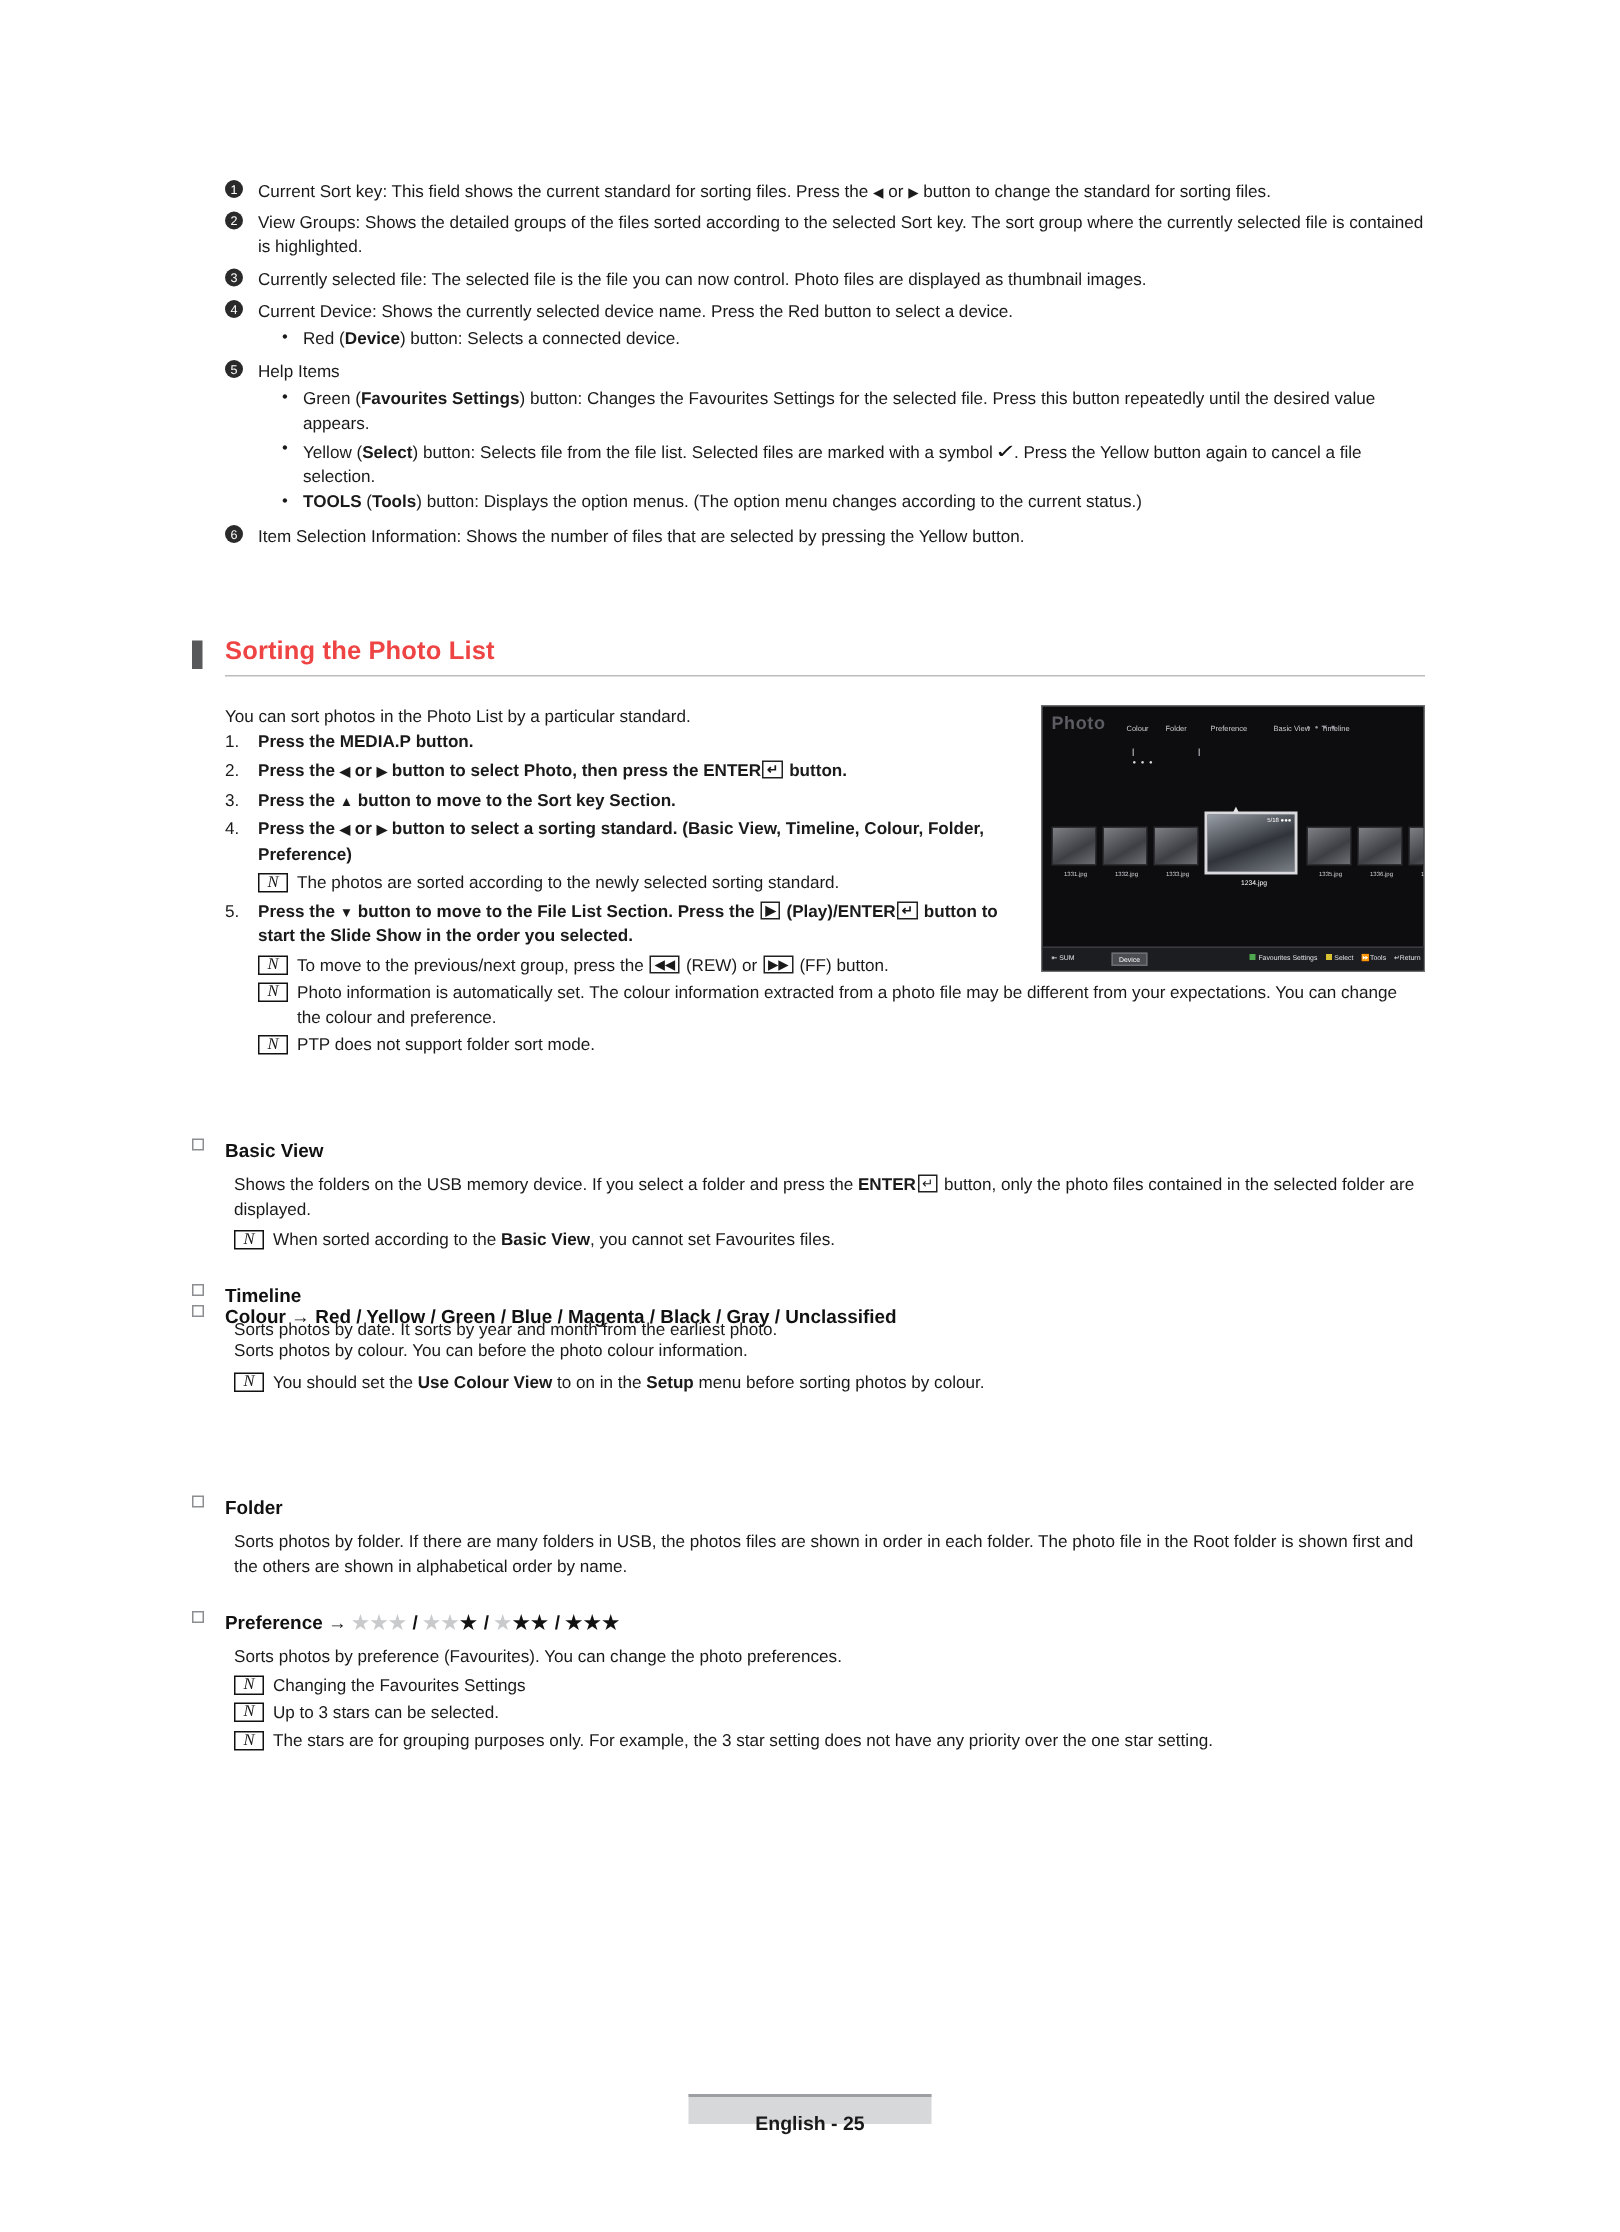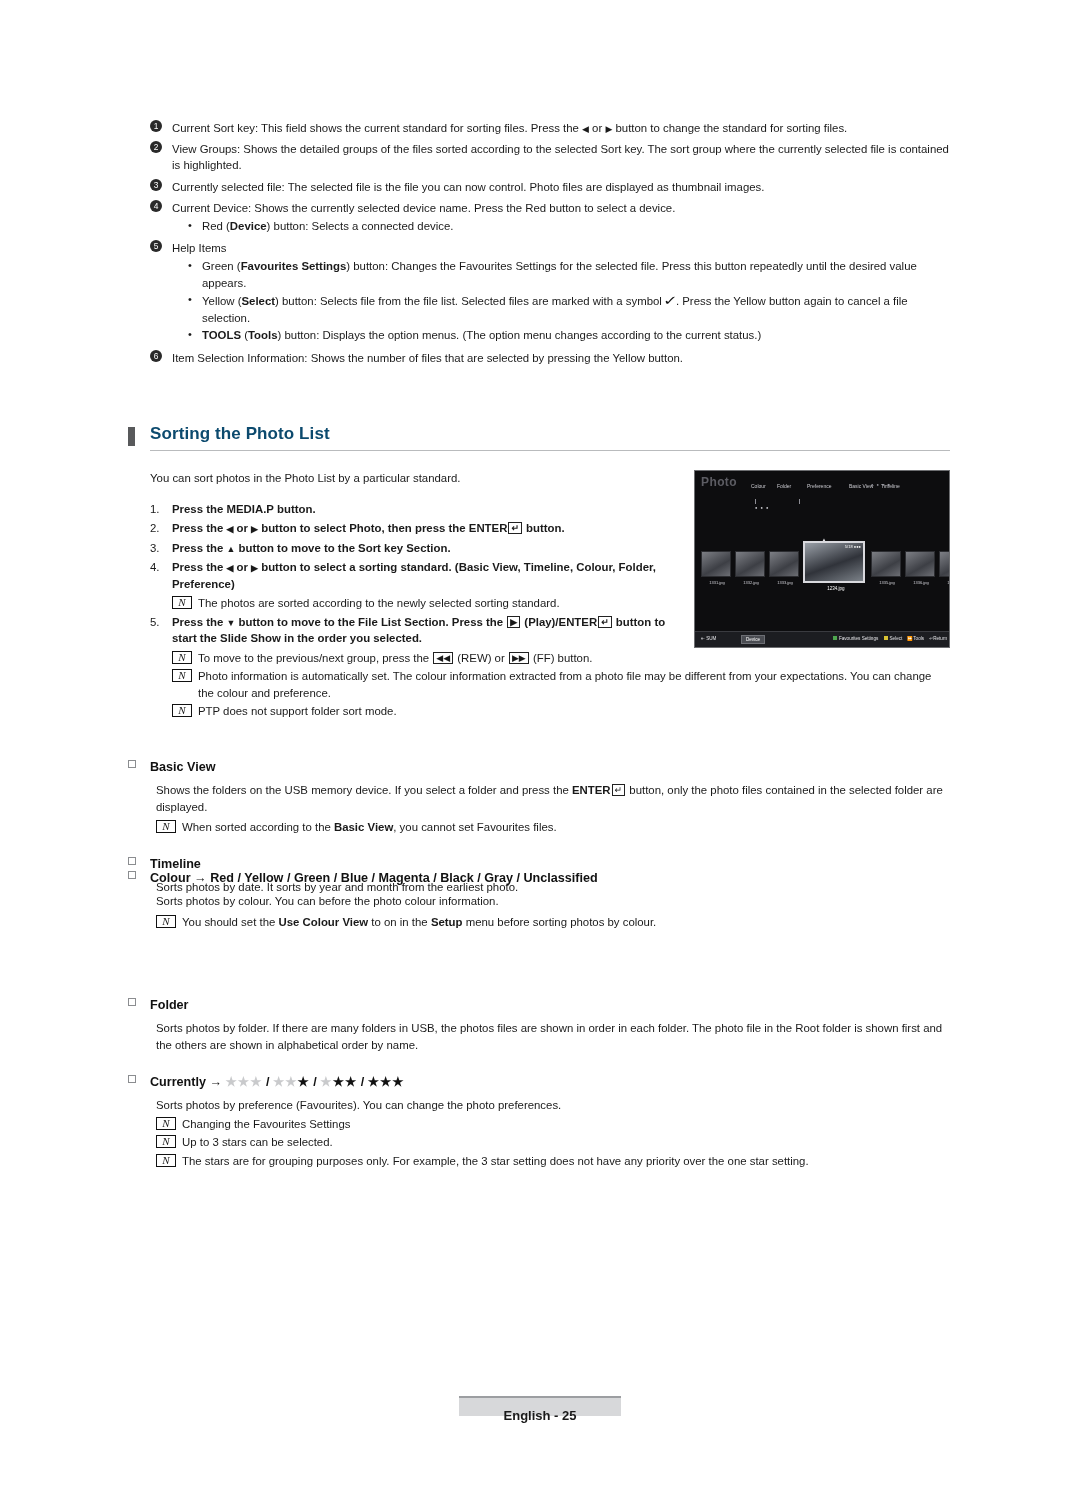--- a/index.html
+++ b/index.html
@@ -85,40 +85,40 @@
     width: 822px;
   }
   .sec-head .bar {
     position:absolute; left:0; top:3px;
     width: 7px; height: 19px; background:#58595b;
   }
   .sec-head .title {
     margin-left: 22px;
     font-size: 17px;
     font-weight: bold;
-    color:#0c4a6e;
+    color:#ef4444;
     letter-spacing: .1px;
   }
   .sec-head .rule {
     position:absolute;
     left: 22px; top: 26px;
     width: 800px; height: 1px;
     background: #b9bbbd;
   }
 
   
   .sort-body {
     position:absolute;
     left: 150px;
     top: 470px;
     width: 540px;
     font-size: 11.4px;
     line-height: 1.45;
   }
-  .sort-intro { margin-bottom: 14px; }
+  .sort-intro { margin-bottom: 0; }
   .step {
     display:flex;
     align-items: flex-start;
     margin-bottom: 3px;
   }
   .step-num { flex:0 0 22px; }
   .step-txt { flex:1 1 auto;font-weight:bold; }
   .note {
     display:flex; align-items:flex-start;
     margin-top: 2px; margin-bottom: 2px;
@@ -512,21 +512,21 @@
       <div class="box"><span class="boxglyph"></span></div>
       <div>Folder</div>
     </div>
     <div class="sbody">Sorts photos by folder. If there are many folders in USB, the photos files are shown in order in each folder. The photo file in the Root folder is shown first and the others are shown in alphabetical order by name.</div>
   </div>
 
   <div class="subsec" style="top:1073px">
     <div class="shead">
       <div class="box"><span class="boxglyph"></span></div>
       <div>
-        <span>Currently →</span>
+        <span>Preference →</span>
         <span class="stars"><span class="star-off">★★★</span></span>
         <span>/</span>
         <span class="stars"><span class="star-off">★★</span><span class="star-on">★</span></span>
         <span>/</span>
         <span class="stars"><span class="star-off">★</span><span class="star-on">★★</span></span>
         <span>/</span>
         <span class="stars"><span class="star-on">★★★</span></span>
       </div>
     </div>
     <div class="sbody">

